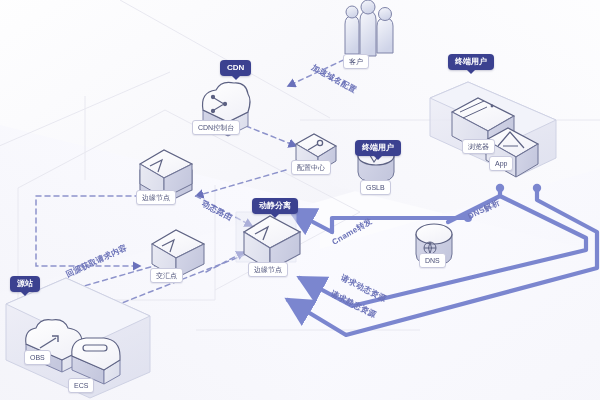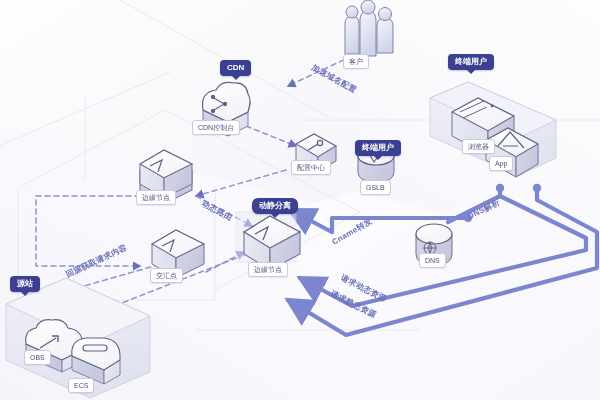--- a/index.html
+++ b/index.html
@@ -234,21 +234,21 @@
         <circle cx="352" cy="12" r="6"></circle>
         <path d="M360,20 Q360,11 368,11 Q376,11 376,20 L376,56 L360,56 Z"></path>
         <circle cx="368" cy="7" r="7"></circle>
         <path d="M377,26 Q377,18 385,18 Q393,18 393,26 L393,53 L377,53 Z"></path>
         <circle cx="385" cy="14" r="6.5"></circle>
       </g>
     </g>
   </svg>
 
   <div class="badge" style="left:220px;top:60px;">CDN</div>
-  <div class="badge" style="left:252px;top:198px;border-radius:6px;">动静分离</div>
+  <div class="badge" style="left:252px;top:198px;">动静分离</div>
   <div class="badge" style="left:355px;top:140px;">终端用户</div>
   <div class="badge" style="left:448px;top:54px;">终端用户</div>
   <div class="badge" style="left:10px;top:276px;">源站</div>
 
   <div class="tag" style="left:192px;top:120px;">CDN控制台</div>
   <div class="tag" style="left:291px;top:160px;">配置中心</div>
   <div class="tag" style="left:360px;top:180px;">GSLB</div>
   <div class="tag" style="left:419px;top:253px;">DNS</div>
   <div class="tag" style="left:462px;top:139px;">浏览器</div>
   <div class="tag" style="left:489px;top:156px;">App</div>

